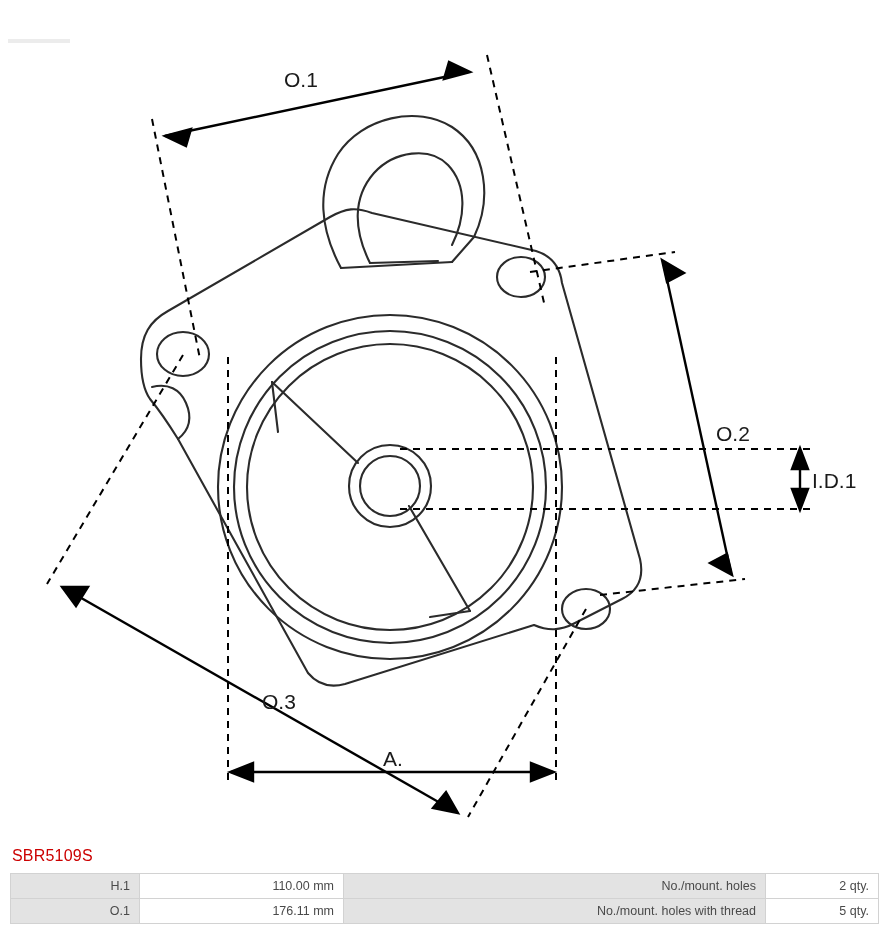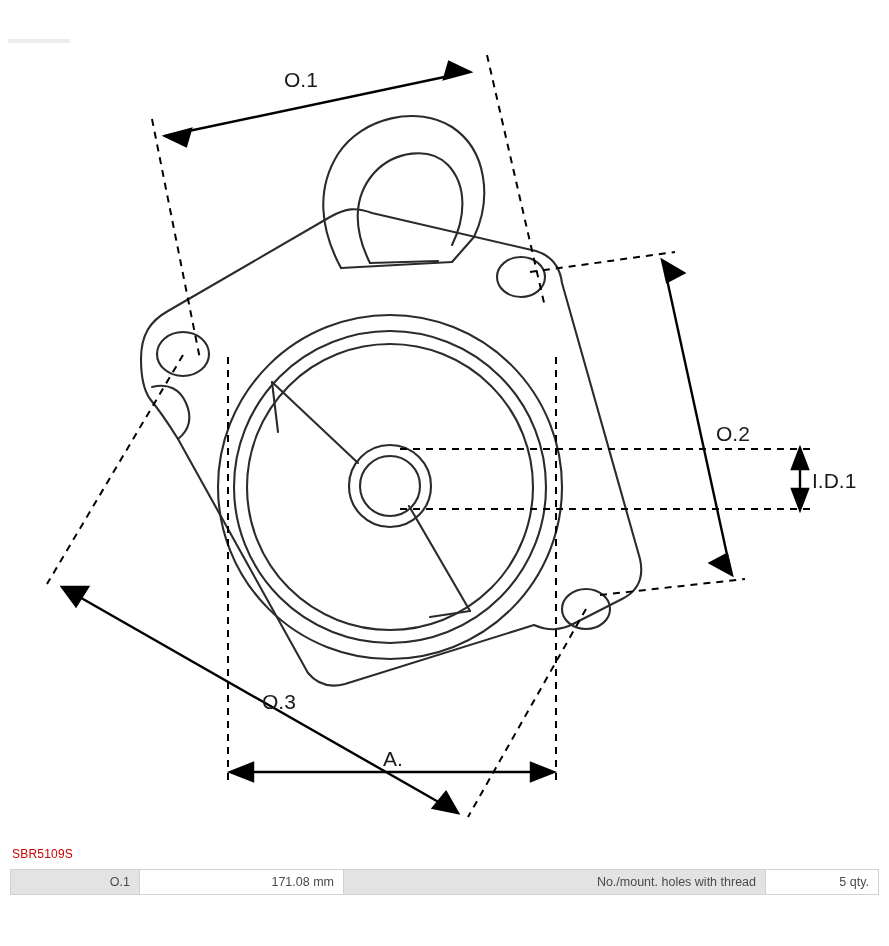--- a/index.html
+++ b/index.html
@@ -37,21 +37,21 @@
     fill: #1a1a1a;
   }
   #spec-block {
     position: absolute;
     left: 10px;
     top: 808px;
     width: 869px;
   }
   #part-code {
     color: #cc0000;
-    font-size: 12px;
+    font-size: 16px;
     font-family: "Liberation Sans", sans-serif;
     margin: 0 0 8px 2px;
     letter-spacing: 0.2px;
   }
   table.spec {
     border-collapse: collapse;
     width: 869px;
     table-layout: fixed;
     font-size: 12.5px;
   }
@@ -217,22 +217,28 @@
       <text class="dim-label" x="812" y="449">I.D.1</text>
 
     </svg>
   </div>
 
   <div id="spec-block">
     <div id="part-code">SBR5109S</div>
     <table class="spec">
       <tbody>
         <tr>
+          <td class="lbl">H.1</td>
+          <td class="val">110.00 mm</td>
+          <td class="lbl2">No./mount. holes</td>
+          <td class="val2">2 qty.</td>
+        </tr>
+        <tr>
           <td class="lbl">O.1</td>
-          <td class="val">171.08 mm</td>
+          <td class="val">176.11 mm</td>
           <td class="lbl2">No./mount. holes with thread</td>
           <td class="val2">5 qty.</td>
         </tr>
       </tbody>
     </table>
   </div>
 
 </div>
 
 </body></html>

